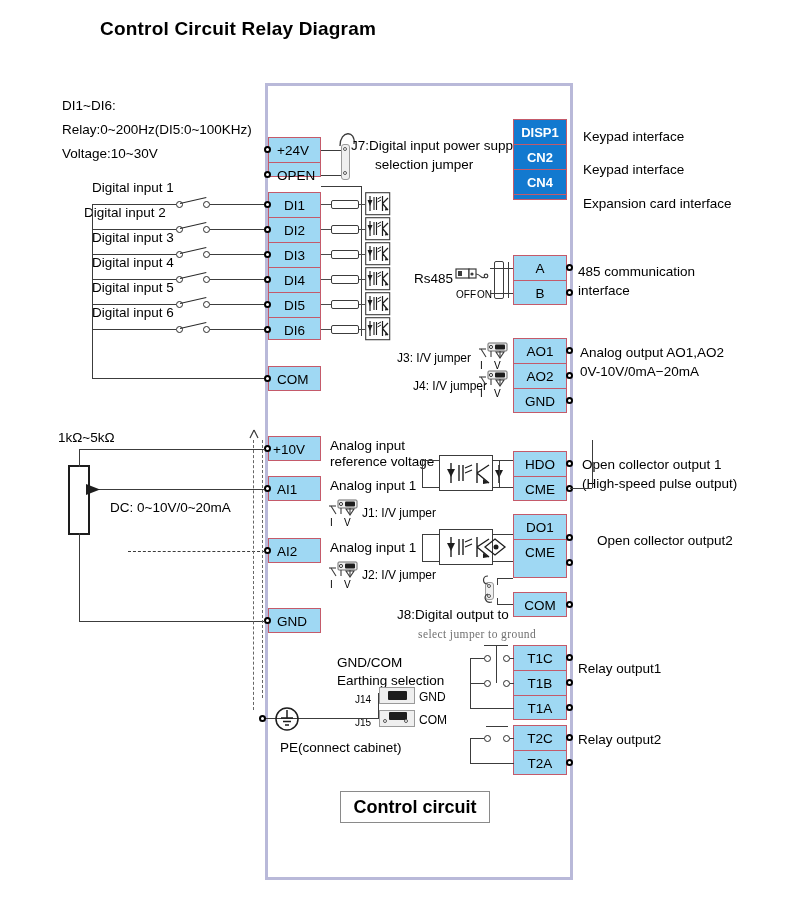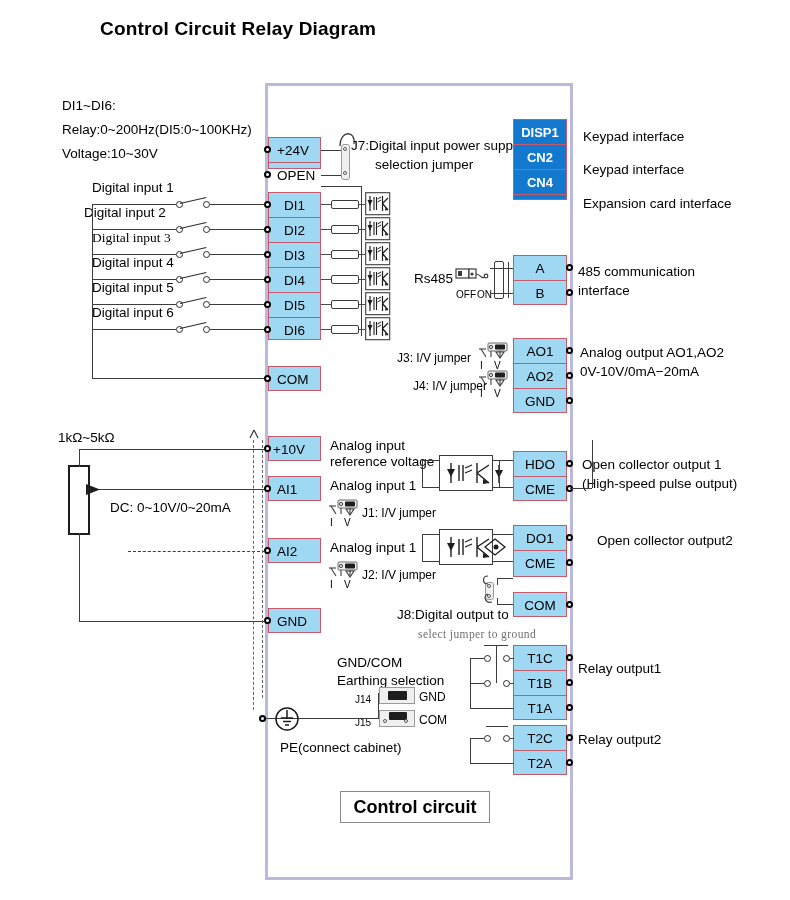--- a/index.html
+++ b/index.html
@@ -69,21 +69,21 @@
 <body>
 
 <div class="abs" id="title">Control Circuit Relay Diagram</div>
 
 <div class="abs" id="panel"></div>
 
 <div class="lbl" style="left:62px;top:98px;">DI1~DI6:</div>
 <div class="lbl" style="left:62px;top:122px;">Relay:0~200Hz(DI5:0~100KHz)</div>
 <div class="lbl" style="left:62px;top:146px;">Voltage:10~30V</div>
 
-<div class="tgroup" style="left:268px;top:137px;width:53px;height:32px;">
+<div class="tgroup" style="left:268px;top:137px;width:53px;height:40px;">
   <div class="term lft">+24V</div>
   <div class="term lft">OPEN</div>
 </div>
 <div class="dot" style="left:264px;top:146px;"></div>
 <div class="dot" style="left:264px;top:171px;"></div>
 
 <div class="h" style="left:321px;top:150px;width:20px;"></div>
 <div class="h" style="left:321px;top:175px;width:20px;"></div>
 <div class="jmpbox" style="left:341px;top:144px;width:9px;height:36px;border-radius:3px;"></div>
 <div class="jmppin" style="left:343px;top:147px;"></div>
@@ -116,21 +116,21 @@
 </div>
 <div class="dot" style="left:264px;top:201px;"></div>
 <div class="dot" style="left:264px;top:226px;"></div>
 <div class="dot" style="left:264px;top:251px;"></div>
 <div class="dot" style="left:264px;top:276px;"></div>
 <div class="dot" style="left:264px;top:301px;"></div>
 <div class="dot" style="left:264px;top:326px;"></div>
 
 <div class="lbl" style="left:92px;top:180px;">Digital input 1</div>
 <div class="lbl" style="left:84px;top:205px;text-align:right;">Digital input 2</div>
-<div class="lbl" style="left:92px;top:230px;font-family:Liberation Serif, serif;">Digital input 3</div>
+<div class="lbl" style="left:92px;top:230px;">Digital input 3</div>
 <div class="lbl" style="left:92px;top:255px;">Digital input 4</div>
 <div class="lbl" style="left:92px;top:280px;">Digital input 5</div>
 <div class="lbl" style="left:92px;top:305px;">Digital input 6</div>
 
 <div class="abs" id="di-wires" style="left:0;top:0;width:790px;height:900px;">
     <div class="h" style="left: 92px; top: 204px; width: 84px;"></div>
     <div class="swdot" style="left: 176px; top: 200.5px;"></div>
     <div class="swdot" style="left: 203px; top: 200.5px;"></div>
     <div class="swbar" style="left: 180px; top: 203px; width: 27px; transform: rotate(-13deg);"></div>
     <div class="h" style="left: 210px; top: 204px; width: 54px;"></div>
@@ -460,21 +460,21 @@
   <path d="M60 10 L60 28" stroke="#1d1d1d" stroke-width="1.4"></path>
   <path d="M56 15 L64 15 L60 23 Z" fill="#1d1d1d"></path>
 </svg>
 <div class="h" style="left:422px;top:460px;width:18px;"></div>
 <div class="h" style="left:422px;top:487px;width:18px;"></div>
 <div class="v" style="left:422px;top:460px;height:27px;"></div>
 <div class="h" style="left:493px;top:460px;width:20px;"></div>
 <div class="h" style="left:493px;top:487px;width:20px;"></div>
 <div class="v" style="left:499px;top:460px;height:27px;"></div>
 
-<div class="tgroup" style="left:513px;top:525px;width:54px;height:52px;">
+<div class="tgroup" style="left:513px;top:514px;width:54px;height:64px;">
   <div class="term ctr">
       <span>DO1</span>
     </div>
   <div class="term ctr">
       <span>CME</span>
     </div>
 </div>
 <div class="dot" style="left:566px;top:534px;"></div>
 <div class="dot" style="left:566px;top:559px;"></div>
 <div class="lbl" style="left:597px;top:533px;">Open collector output2</div>

